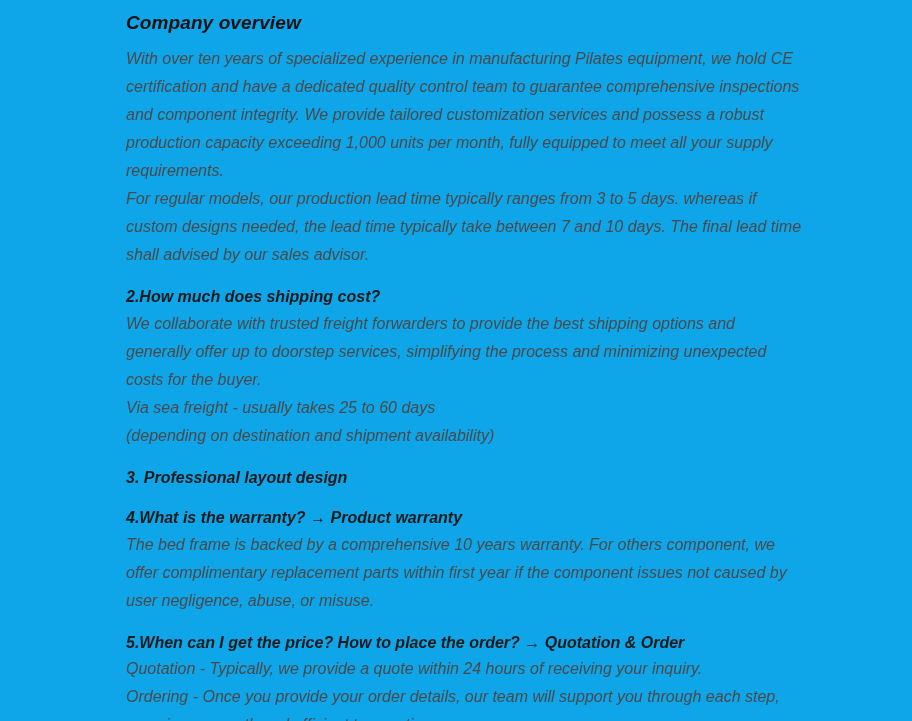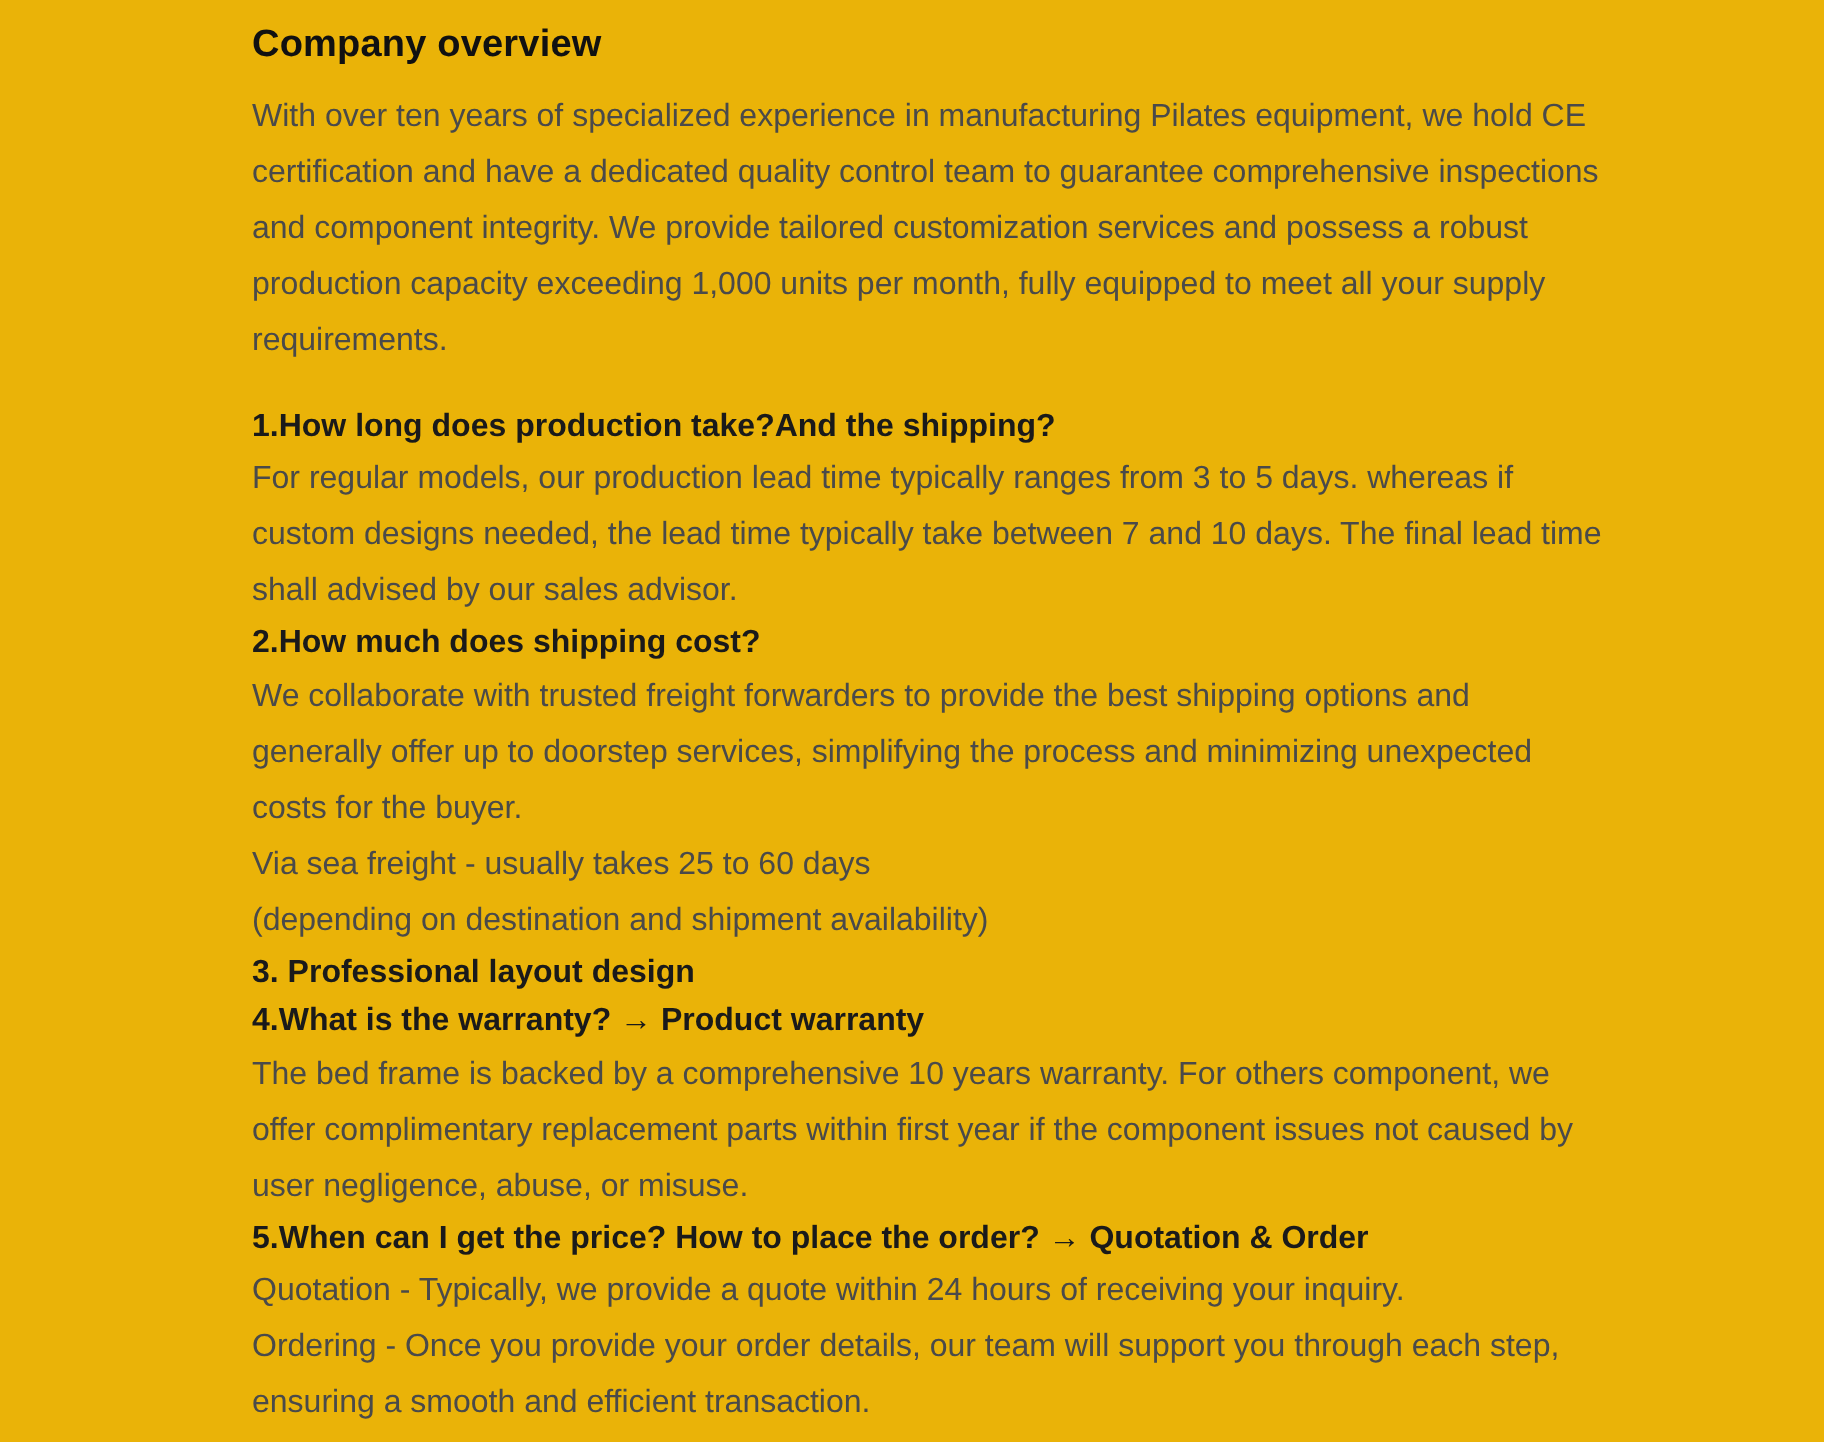--- a/index.html
+++ b/index.html
@@ -8,22 +8,23 @@
     width: 912px;
     height: 721px;
     background: #ffffff;
     font-family: "Liberation Sans", "DejaVu Sans", sans-serif;
     overflow: hidden;
   }
 
   .page {
     width: 912px;
     height: 721px;
-    background: #eab308;
+    background: #0ea5e9;
     position: relative;
+    font-style: italic;
   }
 
   .content {
     position: absolute;
     top: 10px;
     left: 126px;
     width: 676px;
   }
 
   .section-title {
@@ -40,38 +41,38 @@
     font-weight: 400;
     color: #4a4a4a;
     line-height: 28px;
   }
 
   .faq-question {
     font-size: 16px;
     font-weight: 700;
     color: #1a1a1a;
     line-height: 24.5px;
+    margin-top: 16px;
   }
 
   .faq-first {
     margin-top: 16.5px;
   }
 </style>
 </head>
 <body>
 
 <div class="page">
   <div class="content">
 
     <h2 class="section-title">Company overview</h2>
 
     <p class="body-par">With over ten years of specialized experience in manufacturing Pilates equipment, we hold CE certification and have a dedicated quality control team to guarantee comprehensive inspections and component integrity. We provide tailored customization services and possess a robust production capacity exceeding 1,000 units per month, fully equipped to meet all your supply requirements.</p>
 
     <div class="faq">
-      <p class="faq-question faq-first">1.How long does production take?And the shipping?</p>
       <p class="body-par">For regular models, our production lead time typically ranges from 3 to 5 days. whereas if custom designs needed, the lead time typically take between 7 and 10 days. The final lead time shall advised by our sales advisor.</p>
     </div>
 
     <div class="faq">
       <p class="faq-question">2.How much does shipping cost?</p>
       <p class="body-par">We collaborate with trusted freight forwarders to provide the best shipping options and generally offer up to doorstep services, simplifying the process and minimizing unexpected costs for the buyer.</p>
       <p class="body-par">Via sea freight - usually takes 25 to 60 days</p>
       <p class="body-par">(depending on destination and shipment availability)</p>
     </div>
 

